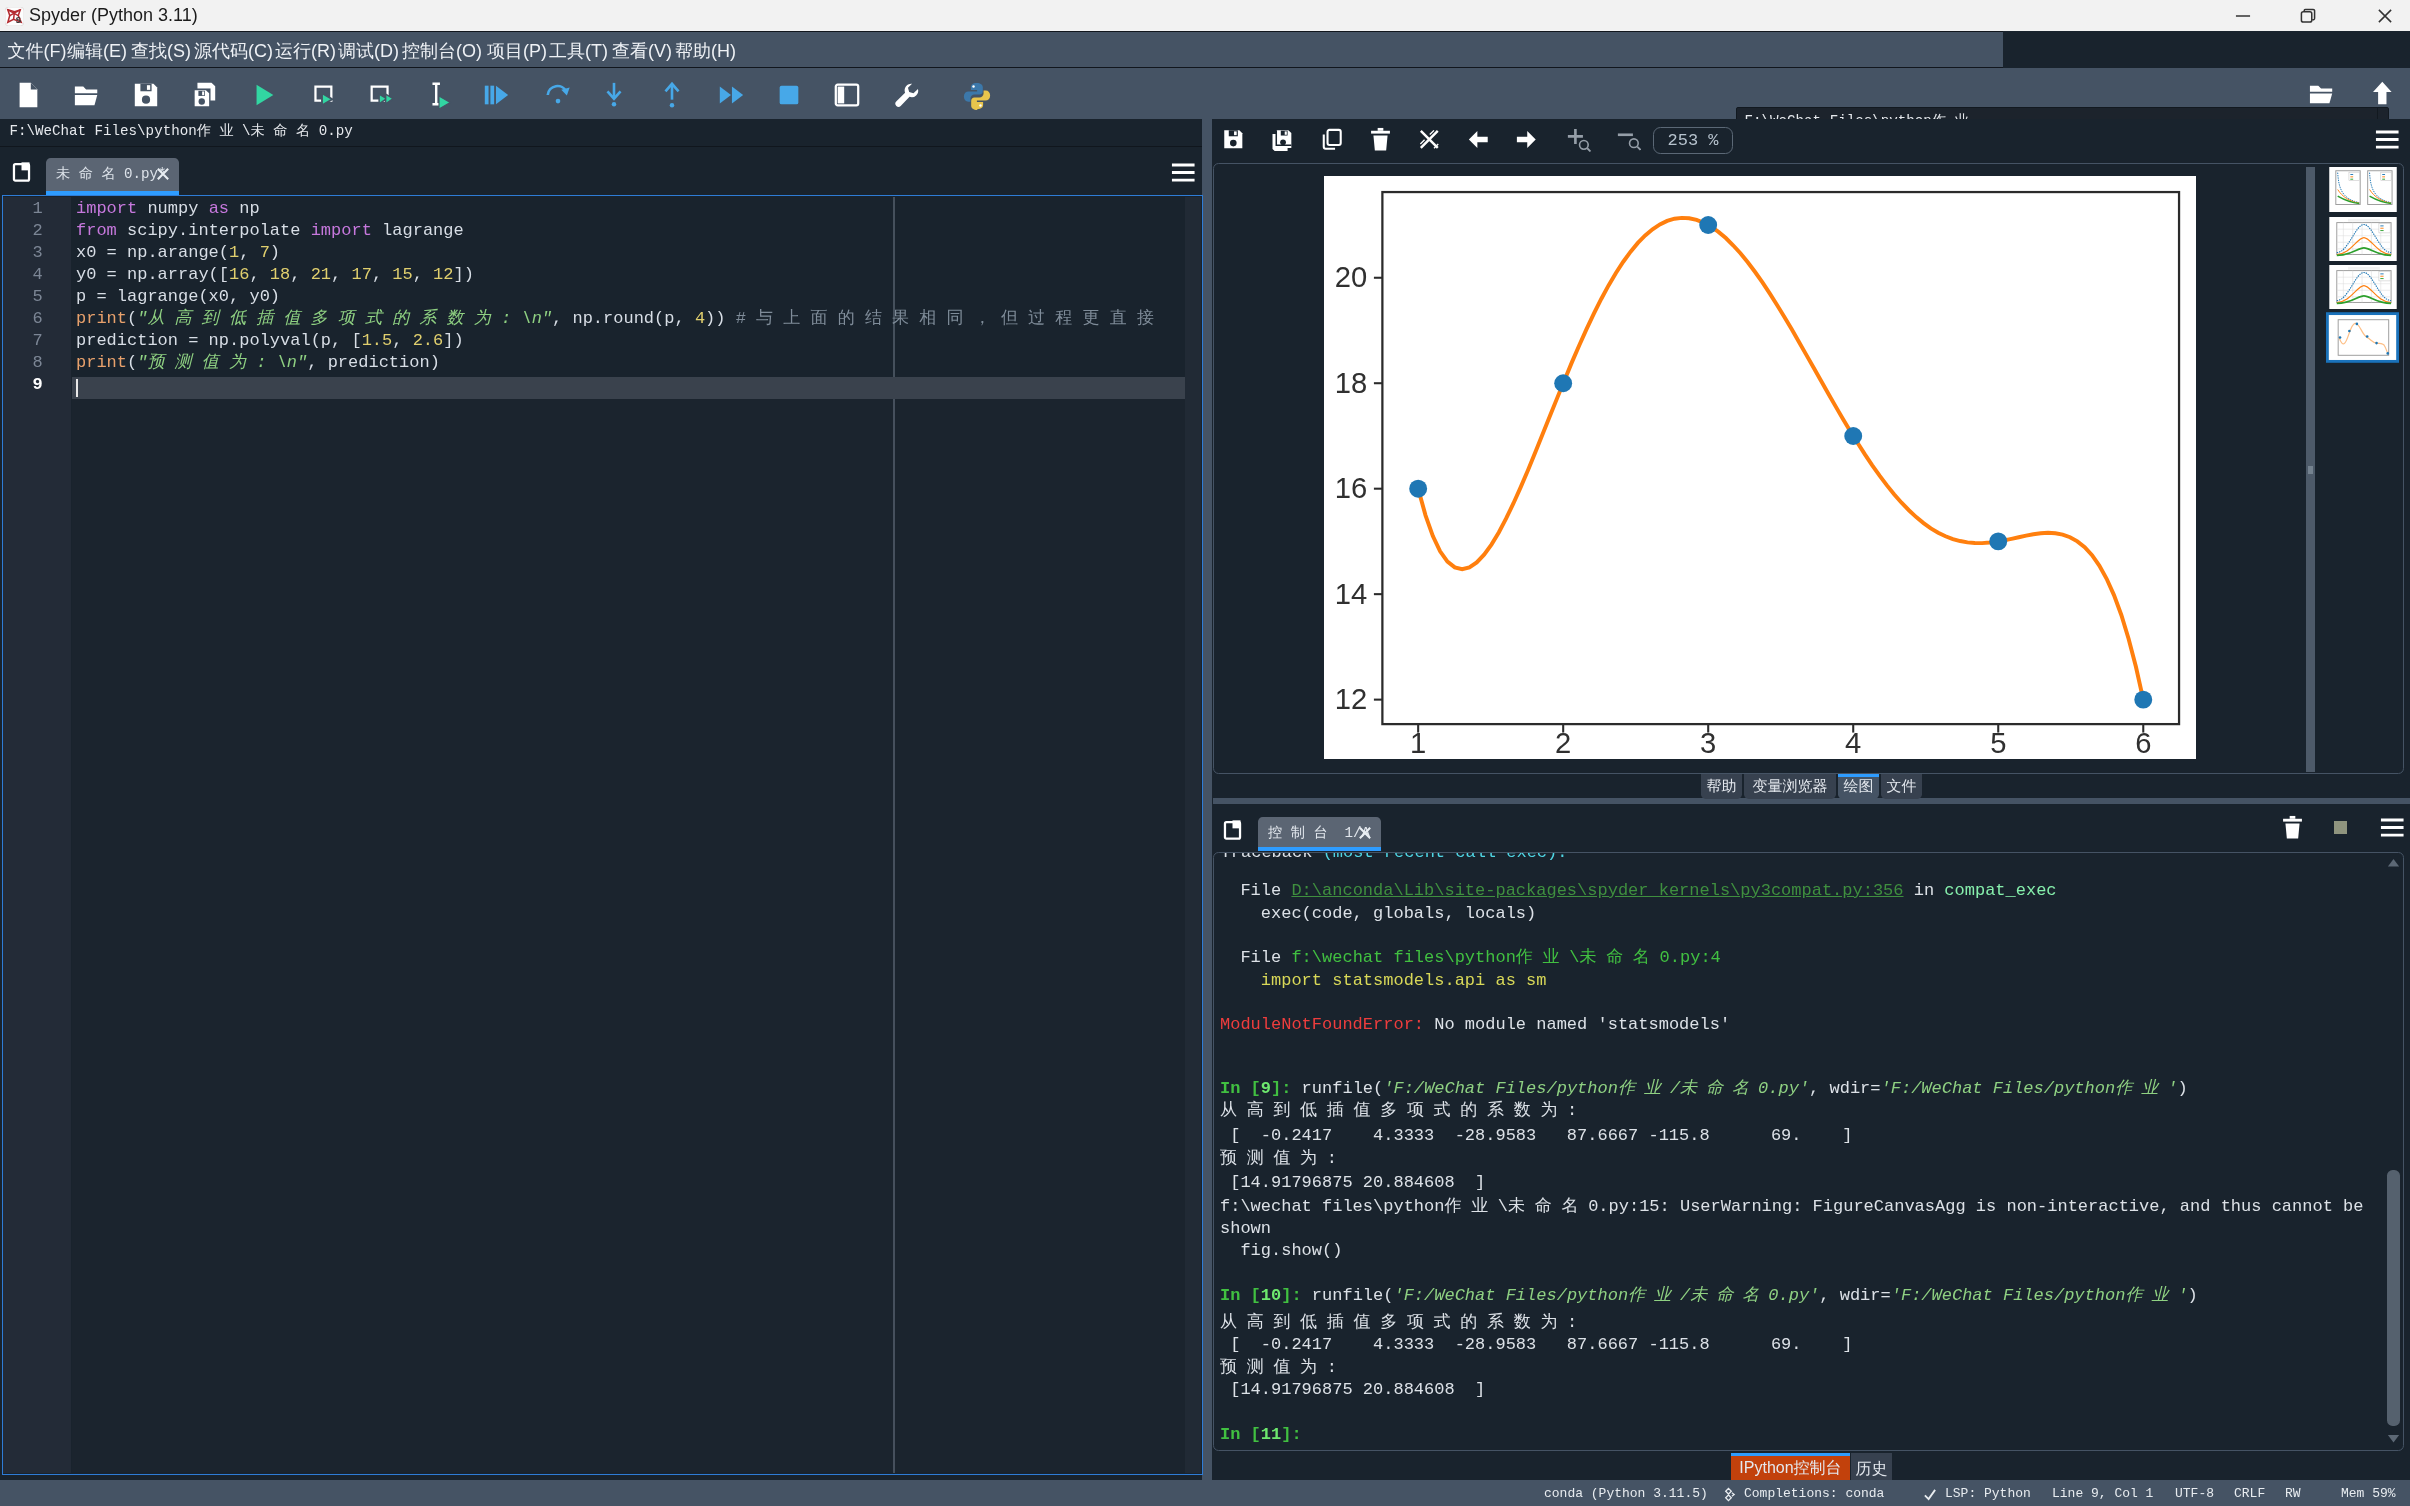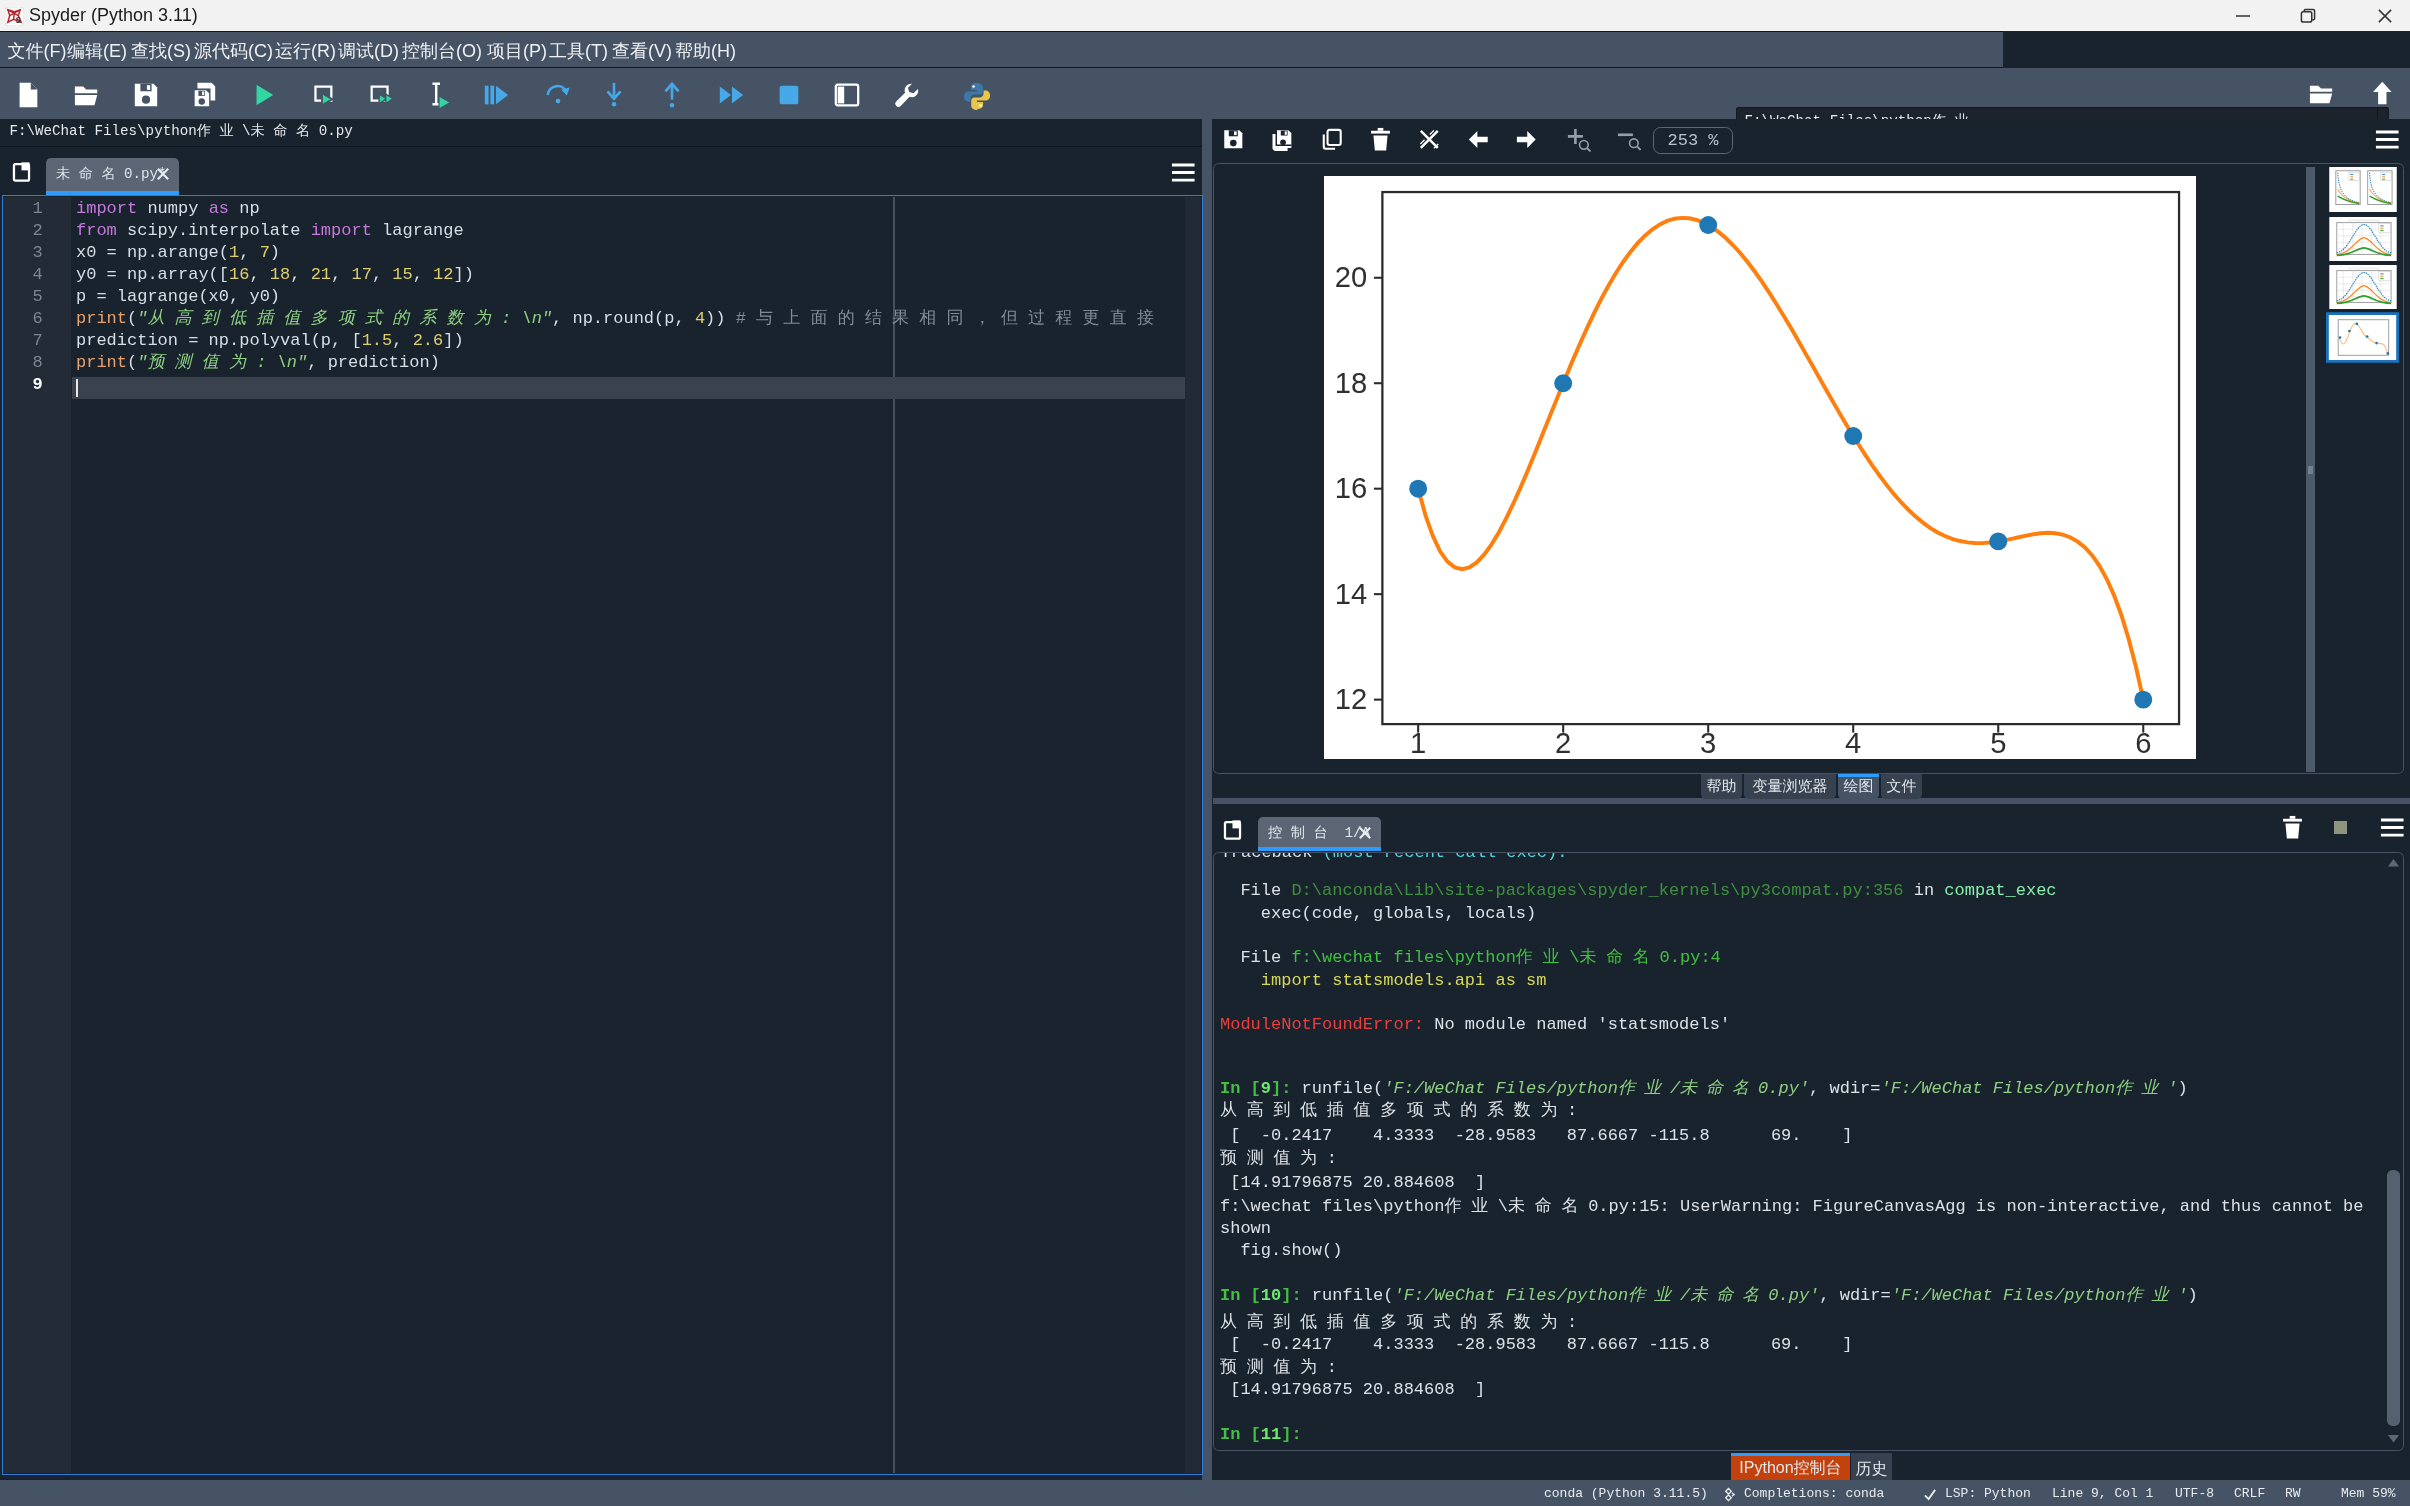--- a/index.html
+++ b/index.html
@@ -32,21 +32,21 @@
 .bi{color:#e8a16c;}
 .nm{color:#e0cf6e;}
 .st{color:#8fd182;font-style:italic;}
 .cm{color:#7f8c99;}
 #plotsframe{left:1213px;top:163px;width:1191px;height:611px;border:0.9px solid #455364;border-radius:5.6px;}
 #fig{left:1324px;top:176px;width:872px;height:583px;background:#fff;}
 #pscroll{left:2306px;top:167px;width:9.4px;height:605px;background:#4d5a69;}
 #console-frame{left:1213px;top:852px;width:1191px;height:599px;border:0.9px solid #455364;border-radius:5.6px;}
 .cline{position:absolute;left:1220px;height:22.6px;color:#dce1e7;font-size:17px;line-height:22px;white-space:pre;font-family:"Liberation Mono",monospace;}
 .gr{color:#41c041;}
-.grd{color:#3f8f3f;}
+.grd{color:#3f8f3f;text-decoration:underline;}
 .pu{color:#86efac;}
 .ye{color:#d8d858;}
 .rd{color:#ee3d3d;}
 .cy{color:#4fd6e4;}
 .sti{color:#8fd182;font-style:italic;}
 #statusbar{left:0;top:1480px;width:2411px;height:26px;background:#455364;color:#e8ecf0;}
 .ptab{position:absolute;background:#37414F;color:#e4e8ee;font-size:15px;text-align:center;border-radius:0 0 4.7px 4.7px;padding-top:2.8px;height:24.5px;}
 .btab{position:absolute;background:#37414F;color:#e4e8ee;font-size:16px;text-align:center;padding-top:5.6px;height:27px;}
 </style></head>
 <body>

